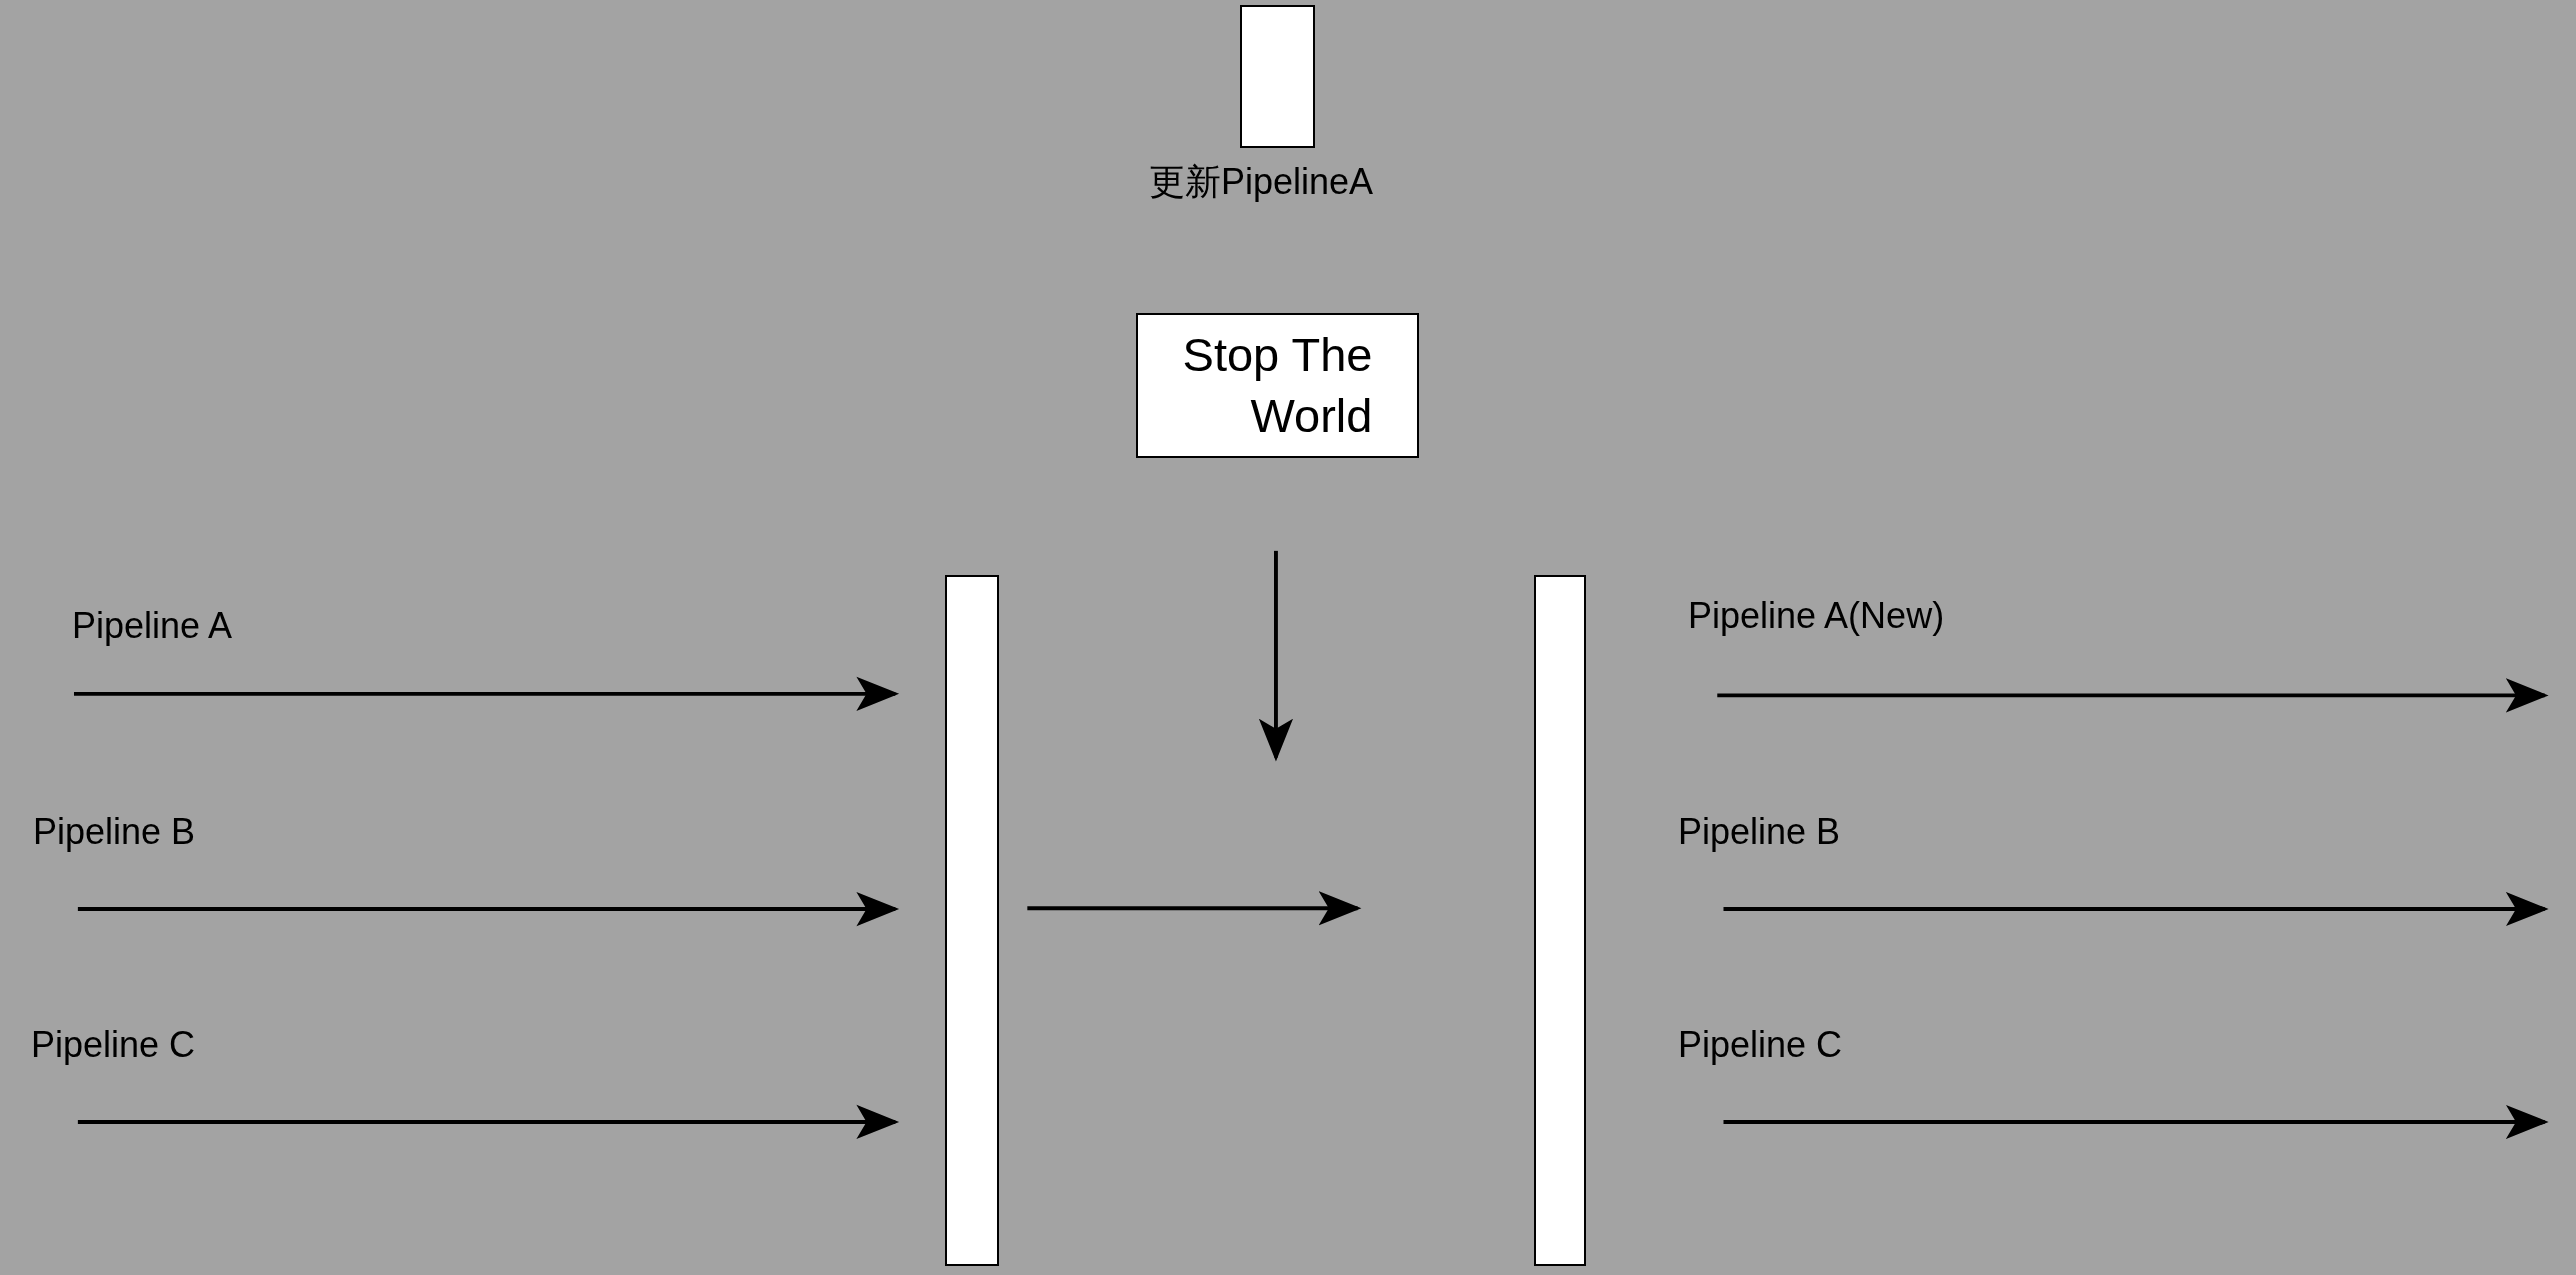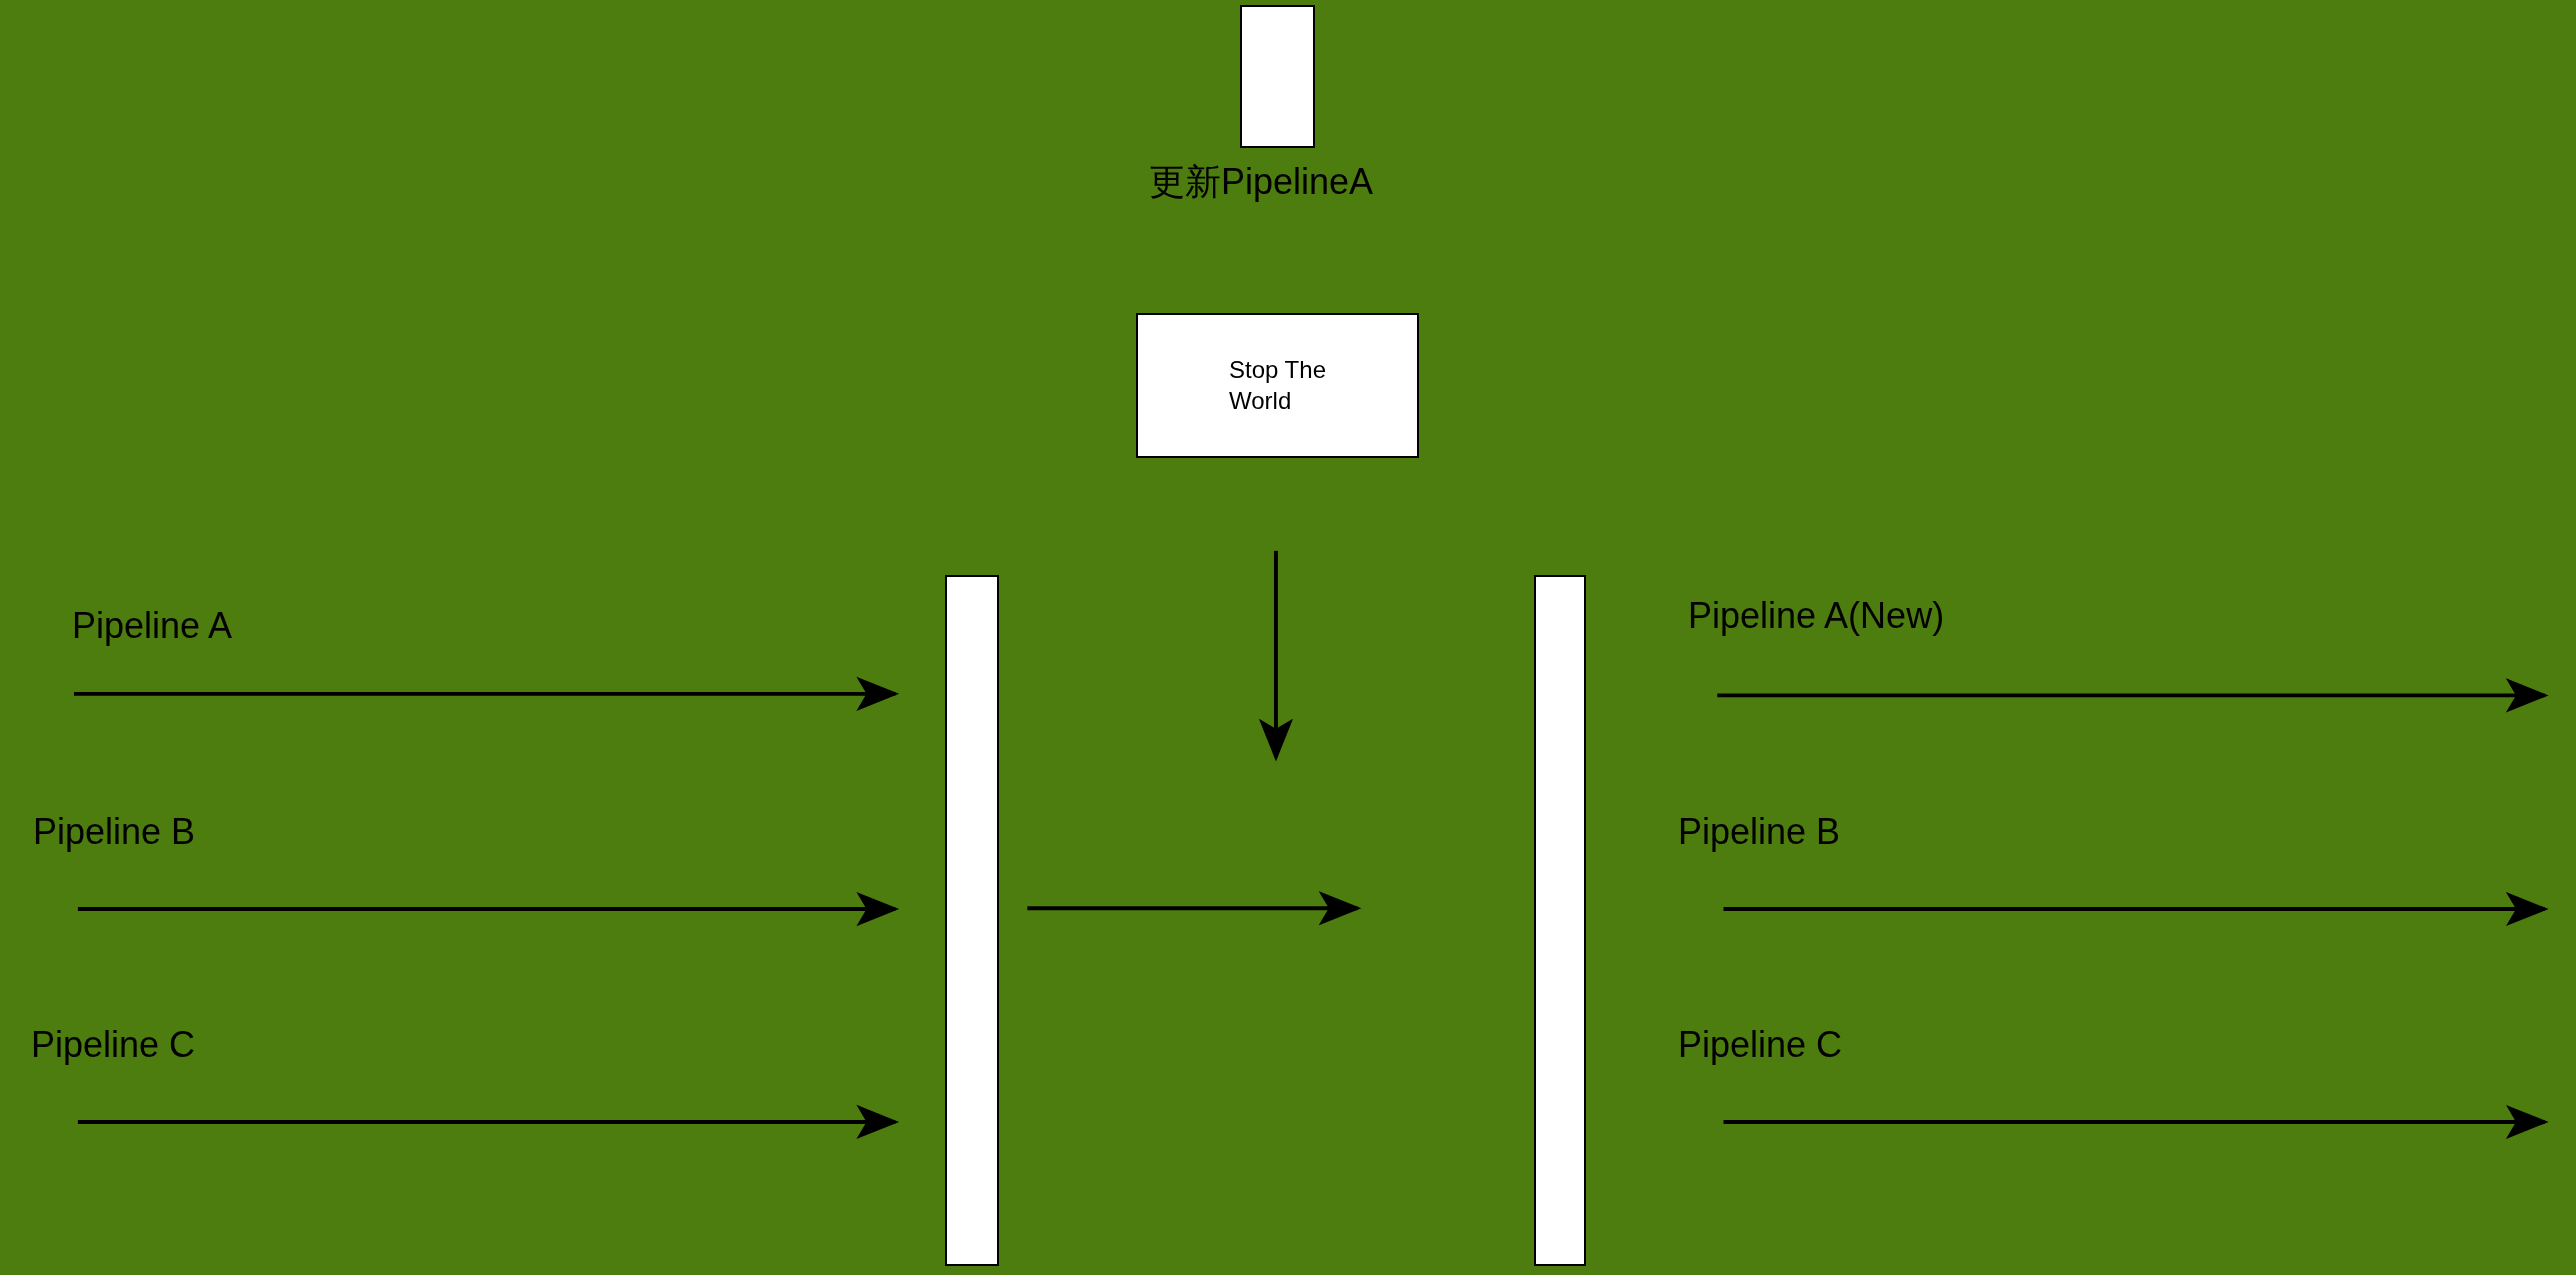--- a/index.html
+++ b/index.html
@@ -8,37 +8,37 @@
     background: #ffffff;
   }
   body {
     font-family: "Liberation Sans", "DejaVu Sans", sans-serif;
     color: #000000;
   }
   #canvas {
     position: relative;
     width: 2576px;
     height: 1275px;
-    background: #4d7c0f;
+    background: #a3a3a3;
     overflow: hidden;
   }
   .node {
     position: absolute;
     box-sizing: border-box;
     border: 2.3px solid #000000;
     background: #ffffff;
   }
   .node-label {
     position: absolute;
     display: flex;
     align-items: center;
     justify-content: center;
-    text-align: left;
+    text-align: right;
     line-height: 1.28;
-    font-size: 24px;
+    font-size: 47px;
     color: #000000;
     white-space: pre-line;
     border-radius: 30px;
   }
   .free-label {
     position: absolute;
     font-size: 36px;
     color: #000000;
     white-space: nowrap;
     line-height: 1;

